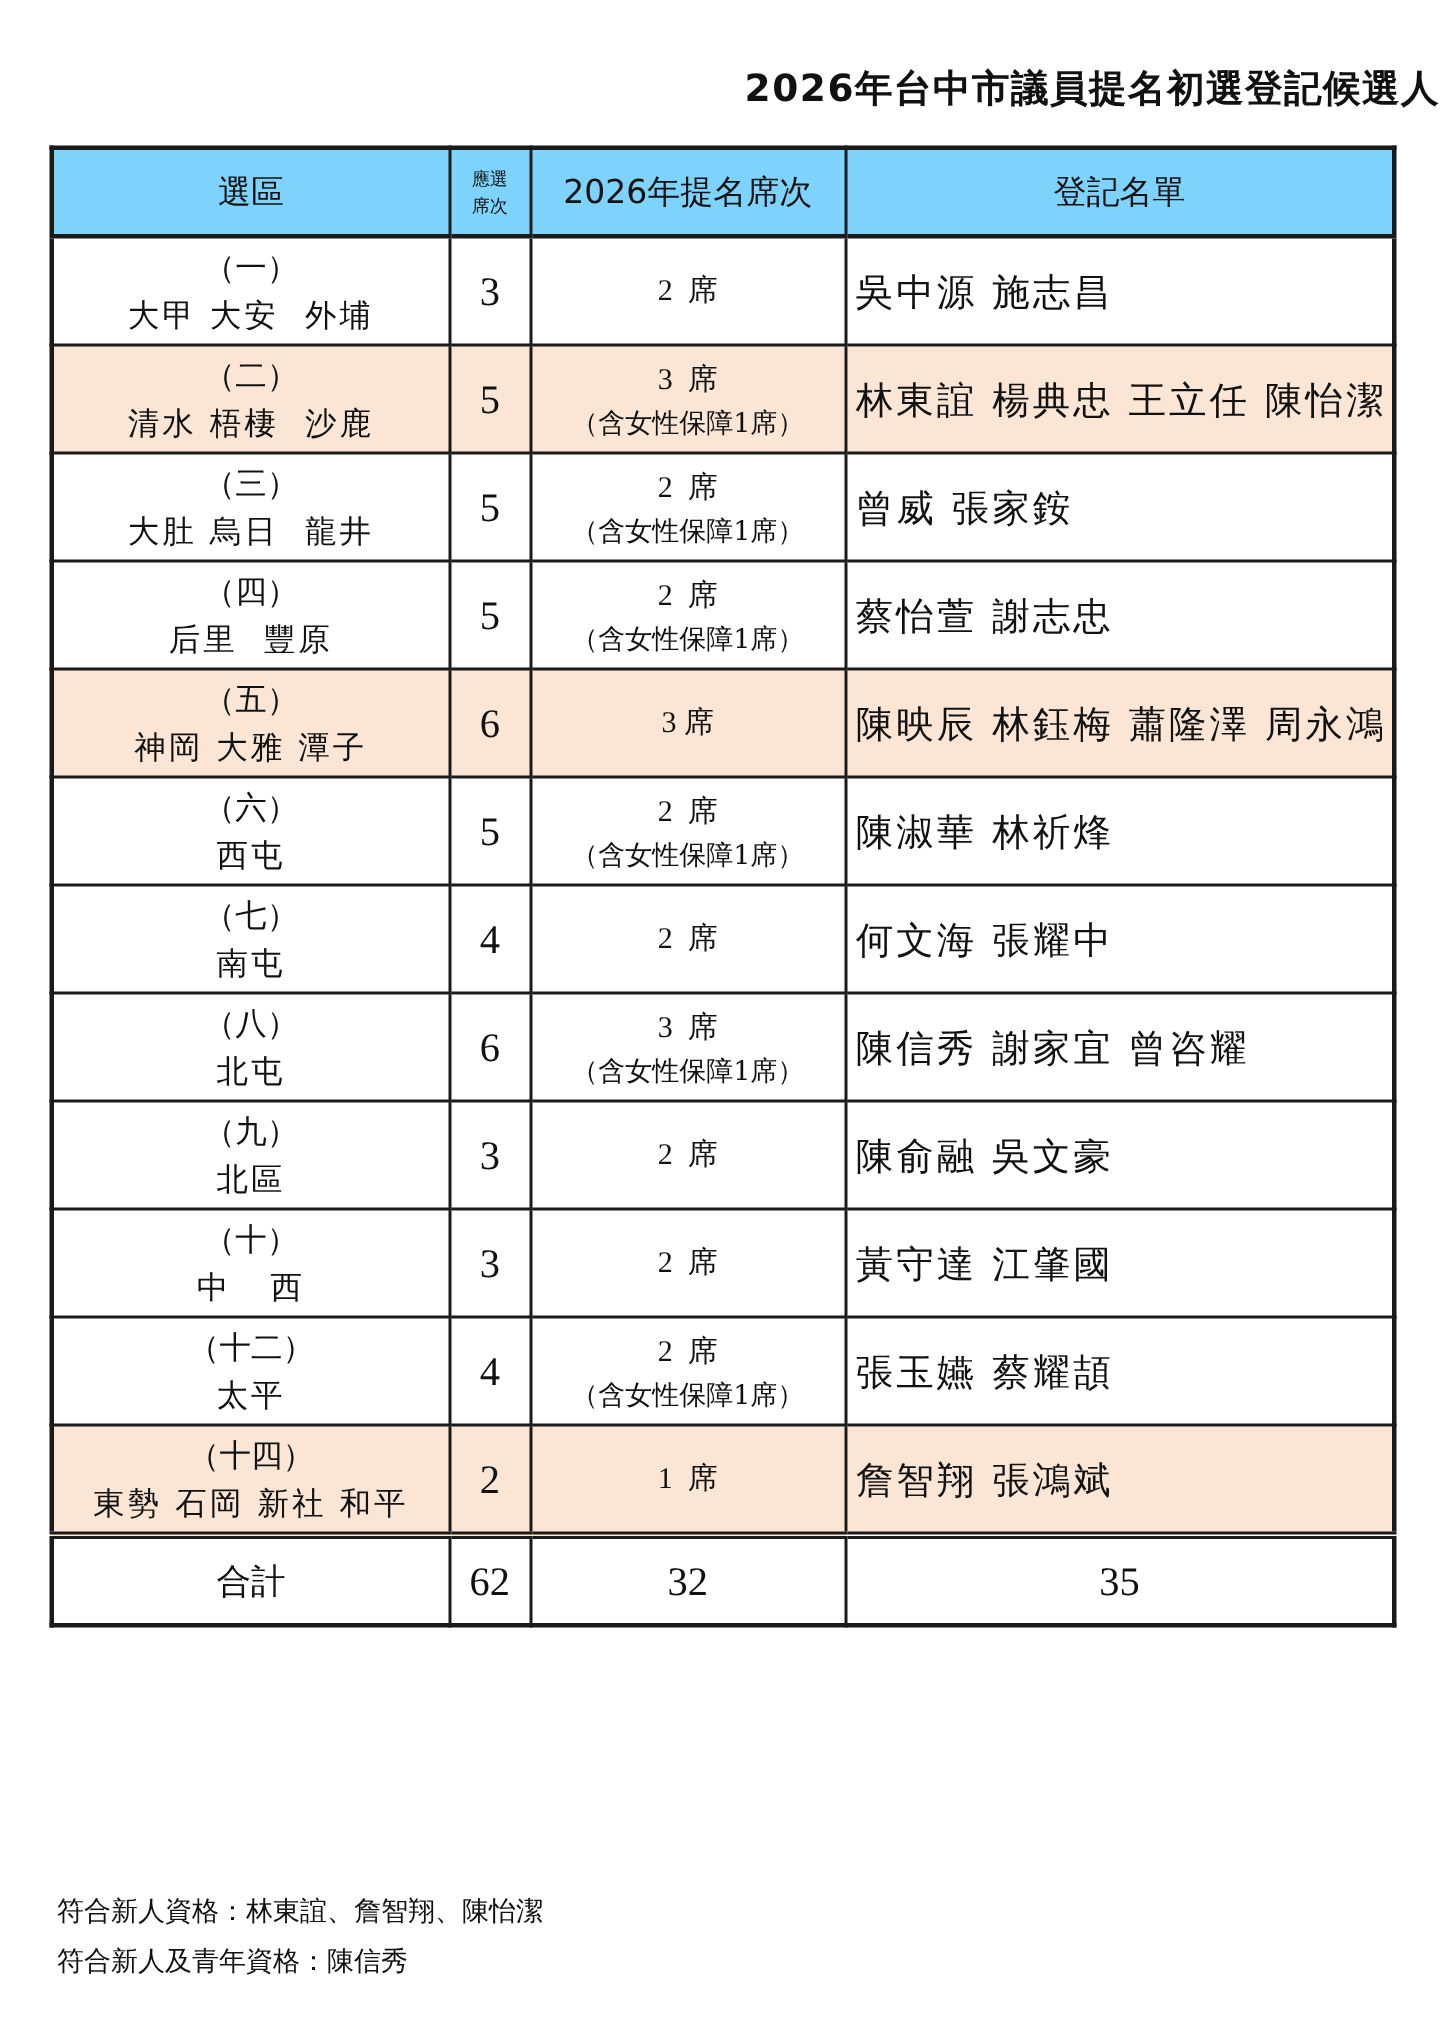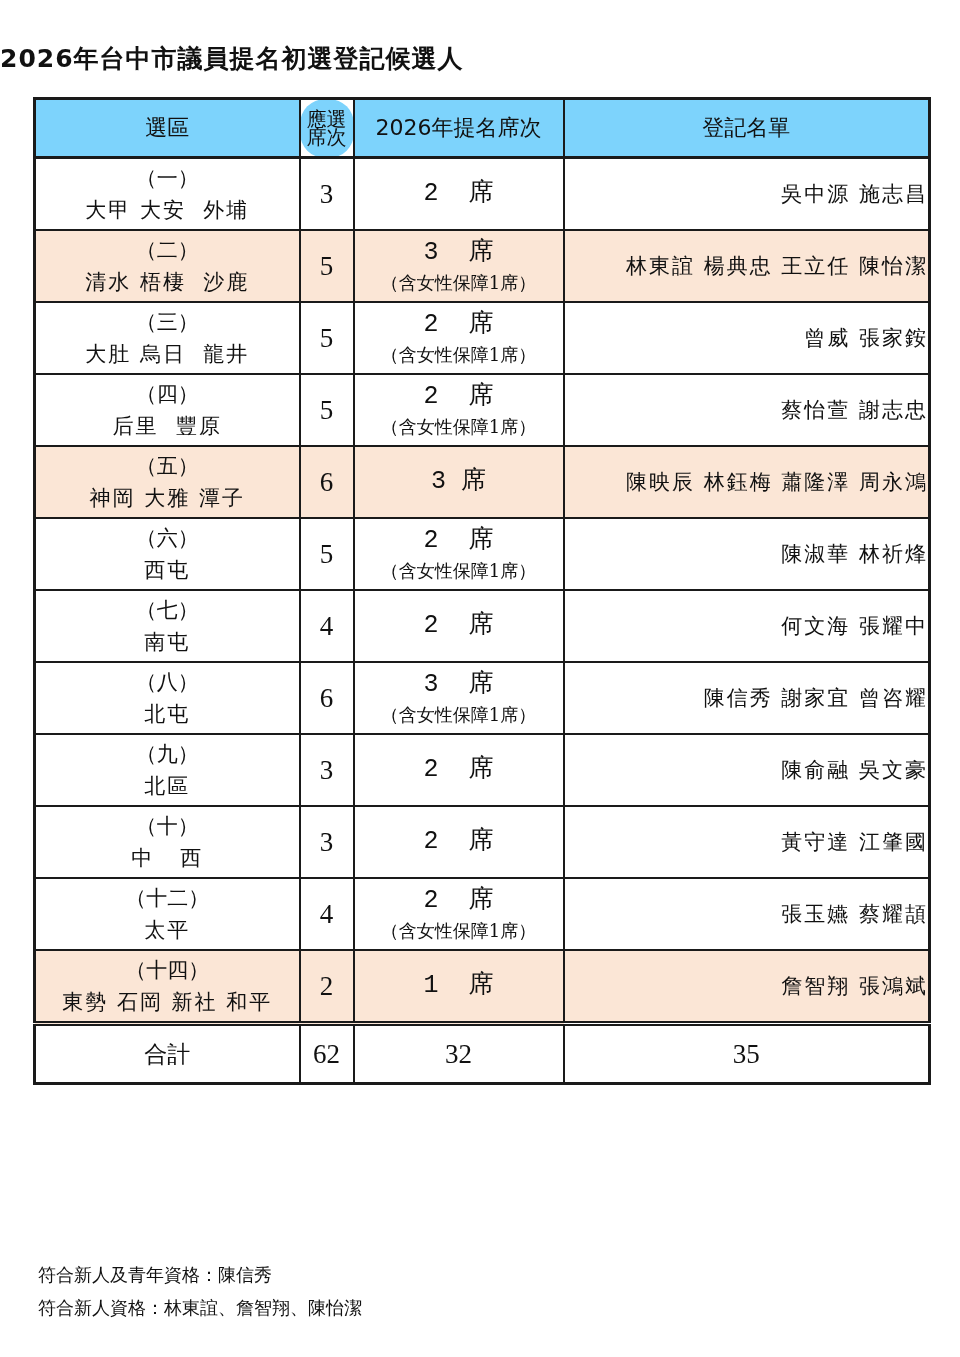--- a/index.html
+++ b/index.html
@@ -13,21 +13,21 @@
       position: relative;
       font-family: "DejaVu Serif", "Liberation Serif", serif;
       color: #111;
       overflow: hidden;
     }
     .title {
       position: absolute;
       top: 42px;
       left: 0;
       width: 960px;
-      text-align: left;
+      text-align: right;
       font-size: 25px;
       font-weight: bold;
       letter-spacing: 1px;
       font-family: "DejaVu Sans", "Liberation Sans", sans-serif;
     }
     table.main {
       position: absolute;
       top: 97px;
       left: 33px;
       width: 895px;
@@ -46,23 +46,22 @@
     }
     table.main thead th {
       background: #7dd3fc;
       height: 56px;
       font-weight: normal;
       font-size: 22px;
       font-family: "DejaVu Sans", "Liberation Sans", sans-serif;
       border-bottom: 3px solid #1a1a1a;
     }
     table.main thead th.small {
-      font-size: 20px;
+      font-size: 12px;
       line-height: 18px;
-      border-radius: 25px;
     }
     table.main tbody tr.row td {
       height: 70px;
     }
     table.main tbody tr.hl td {
       background: #FBE6D6;
     }
     .district {
       text-align: center;
       font-size: 21px;
@@ -79,34 +78,34 @@
     td.seats {
       text-align: center;
       font-size: 27px;
       font-family: "Liberation Serif", "DejaVu Serif", serif;
     }
     td.nominated {
       text-align: center;
     }
     td.nominated .main-seats {
       display: block;
-      font-size: 25px;
+      font-size: 20px;
       line-height: 34px;
       white-space: pre;
-      font-family: Liberation Mono, monospace;
+      font-family: Liberation Serif, serif;
     }
     td.nominated .note {
       display: block;
       font-size: 18px;
       line-height: 26px;
     }
     td.names {
-      text-align: right;
+      text-align: left;
       padding-left: 6px !important;
-      font-size: 21px;
+      font-size: 25px;
       letter-spacing: 2px;
       white-space: pre;
       overflow: hidden;
     }
     tr.total td {
       height: 56px;
       border-top: 5px double #1a1a1a !important;
       text-align: center;
       font-size: 27px;
       font-family: "Liberation Serif", "DejaVu Serif", serif;
@@ -313,15 +312,15 @@
 <tr class="total">
         <td class="total-label">合計</td>
         <td>62</td>
         <td>32</td>
         <td>35</td>
       </tr>
     </tbody>
 </table>
 
 <div class="footnotes">
+  <span class="line">符合新人資格：林東誼、詹智翔、陳怡潔</span>
   <span class="line">符合新人及青年資格：陳信秀</span>
-  <span class="line">符合新人資格：林東誼、詹智翔、陳怡潔</span>
 </div>
 
 </body></html>

